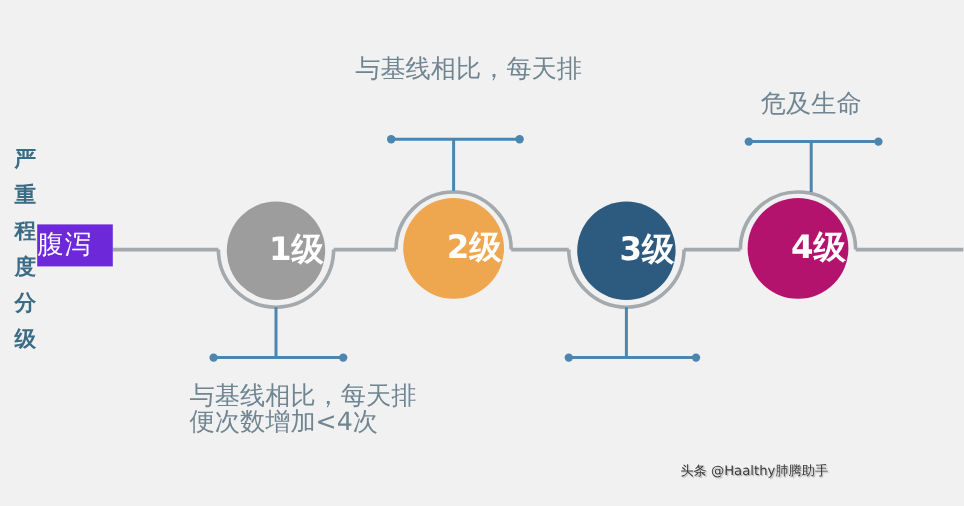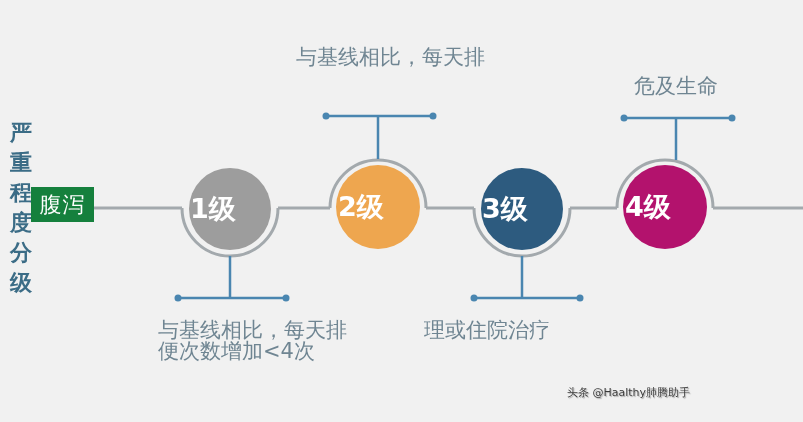--- a/index.html
+++ b/index.html
@@ -3,32 +3,32 @@
 <meta charset="utf-8">
 <style>
   html, body { margin:0; padding:0; }
   body {
     width:803px; height:422px; overflow:hidden; position:relative;
     background:#f1f1f1;
     font-family:"DejaVu Sans","Liberation Sans",sans-serif;
   }
   .vtitle {
     position:absolute; left:8px; top:118px; width:26px;
-    color:#3b6c86; font-weight:bold; font-size:22px; line-height:30px;
+    color:#3b6c86; font-weight:bold; font-size:18px; line-height:30px;
     text-align:center; word-break:break-all;
   }
   .tag {
     position:absolute; left:31px; top:187px; width:63px; height:35px;
-    background:#15803d; color:#fff; font-family:"DejaVu Serif","Liberation Serif",serif;
-    font-size:22px; line-height:35px; text-align:center; letter-spacing:1px;
+    background:#6d28d9; color:#fff; font-family:"DejaVu Serif","Liberation Serif",serif;
+    font-size:22px; line-height:35px; letter-spacing:1px;
   }
   svg.diagram { position:absolute; left:0; top:0; }
   .circle-label {
     position:absolute; color:#fff; font-weight:bold; font-size:27px;
-    width:80px; text-align:left; line-height:30px;
+    width:80px; text-align:right; line-height:30px;
   }
   .desc {
     position:absolute; color:#6f8592; font-size:21px; line-height:21px;
     white-space:nowrap;
   }
   .watermark {
     position:absolute; left:567px; top:385px; font-size:11px; color:#3a3a3a;
     text-shadow:0 0 2px #fff, 1px 1px 1px #999;
     white-space:nowrap;
   }
@@ -96,19 +96,18 @@
 <div class="circle-label" style="left:625px; top:192px;">4级</div>
 
 <div class="desc" style="left:158px; top:320px;">
   <div>与基线相比，每天排</div>
   <div>便次数增加&lt;4次</div>
 </div>
 <div class="desc" style="left:296px; top:47px;">
   <div>与基线相比，每天排</div>
 </div>
 <div class="desc" style="left:424px; top:320px;">
-  <div>理或住院治疗</div>
 </div>
 <div class="desc" style="left:634px; top:76px;">
   <div>危及生命</div>
 </div>
 
 <div class="watermark">头条 @Haalthy肺腾助手</div>
 
 </body></html>

